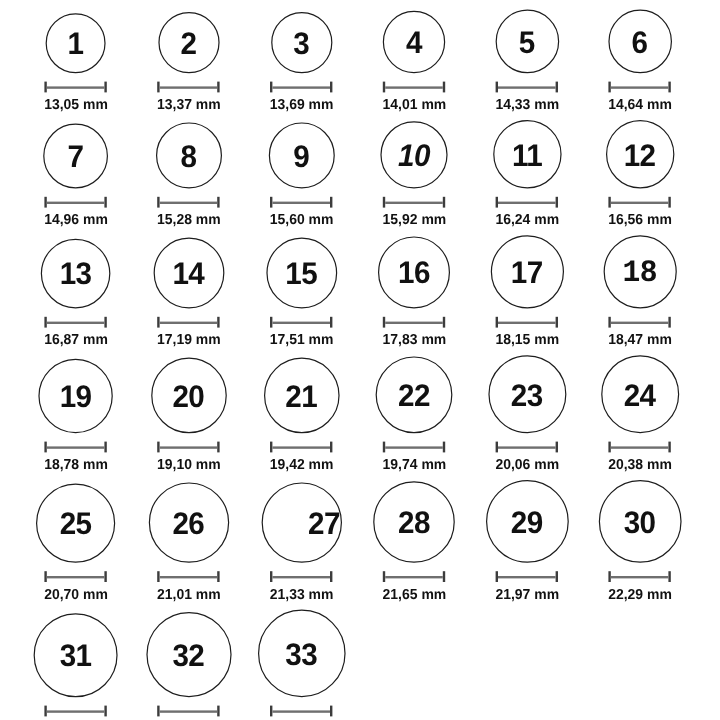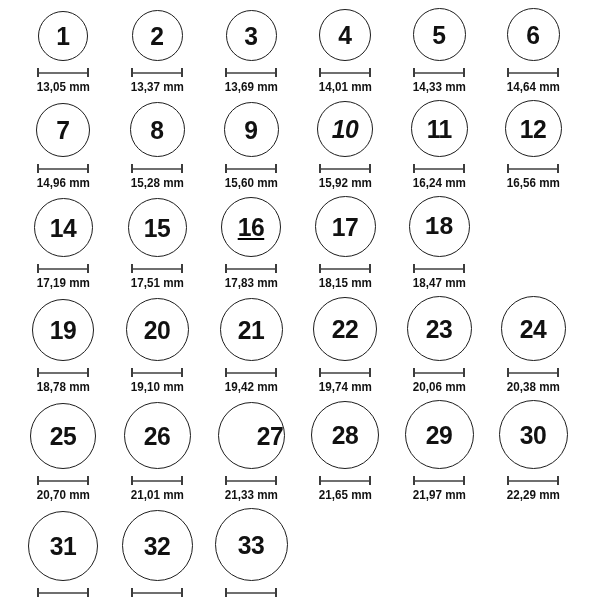--- a/index.html
+++ b/index.html
@@ -160,35 +160,42 @@
       <div class="cell">
         <div class="circle" style="width: 57px; height: 57px;">
           <span class="num">12</span>
         </div>
         <div class="measure"></div>
         <div class="label">16,56 mm</div>
       </div>
     </div>
     <div class="row">
       <div class="cell">
+        <div class="circle" style="width: 58px; height: 58px;">
+          <span class="num">13</span>
+        </div>
+        <div class="measure"></div>
+        <div class="label">16,87 mm</div>
+      </div>
+      <div class="cell">
         <div class="circle" style="width: 59px; height: 59px;">
           <span class="num">14</span>
         </div>
         <div class="measure"></div>
         <div class="label">17,19 mm</div>
       </div>
       <div class="cell">
         <div class="circle" style="width: 59px; height: 59px;">
           <span class="num">15</span>
         </div>
         <div class="measure"></div>
         <div class="label">17,51 mm</div>
       </div>
       <div class="cell">
-        <div class="circle" style="width: 60px; height: 60px; text-decoration: underline;">
+        <div class="circle" style="width: 60px; height: 60px;">
           <span class="num">16</span>
         </div>
         <div class="measure"></div>
         <div class="label">17,83 mm</div>
       </div>
       <div class="cell">
         <div class="circle" style="width: 61px; height: 61px;">
           <span class="num">17</span>
         </div>
         <div class="measure"></div>

